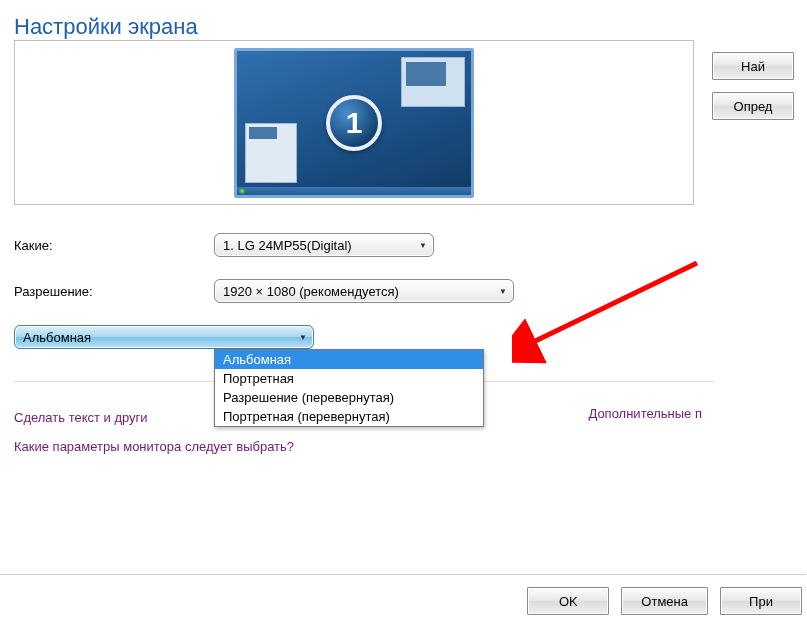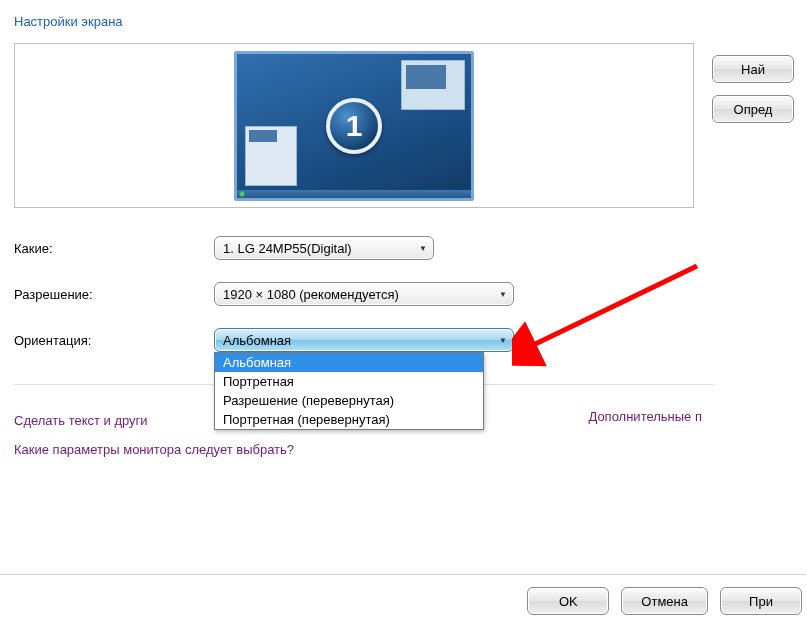--- a/index.html
+++ b/index.html
@@ -13,22 +13,21 @@
     overflow: hidden;
     box-sizing: border-box;
   }
   * { box-sizing: border-box; }
 
   .panel {
     padding: 14px 0 0 14px;
   }
   .title {
     color: #1e5fb0;
-    font-size: 13px;
-    margin-bottom: 14px;
+    font-size: 22px;
   }
 
   .preview-row {
     display: flex;
     align-items: flex-start;
   }
   .preview-box {
     border: 1px solid #bfbfbf;
     width: 680px;
     height: 165px;
@@ -86,21 +85,21 @@
     margin-left: 18px;
     display:flex;flex-direction:column;gap:12px;
     padding-top:12px;
   }
 
   .win-btn {
     min-width: 82px;
     height: 28px;
     padding: 0 19px;
     border: 1px solid #8a8a8a;
-    border-radius: 6px;
+    border-radius: 1px;
     background: linear-gradient(#fdfdfd, #e7e7e7 48%, #dcdcdc 52%, #f0f0f0);
     cursor: pointer;
     font: inherit;
     box-shadow: inset 0 0 0 1px #fff;
   }
 
   .form {
     margin-top: 28px;
     width: 700px;
   }
@@ -217,21 +216,20 @@
 
     <div class="row">
       <div class="label">Разрешение:</div>
       <div class="win-select wide">
         <span>1920 × 1080 (рекомендуется)</span>
         <span class="arrow">▼</span>
       </div>
     </div>
 
     <div class="row" style="margin-bottom:0;">
-      <div class="label">Ориентация:</div>
       <div class="win-select wide active">
         <span>Альбомная</span>
         <span class="arrow">▼</span>
       </div>
 
       <svg class="red-arrow" style="left:498px; top:-70px;" width="200" height="110" viewBox="0 0 200 110">
         <defs>
           <marker id="ah" markerWidth="12" markerHeight="12" refX="2" refY="5" orient="auto">
             <path d="M0,0 L10,5 L0,10 z" fill="#ff0000"></path>
           </marker>

